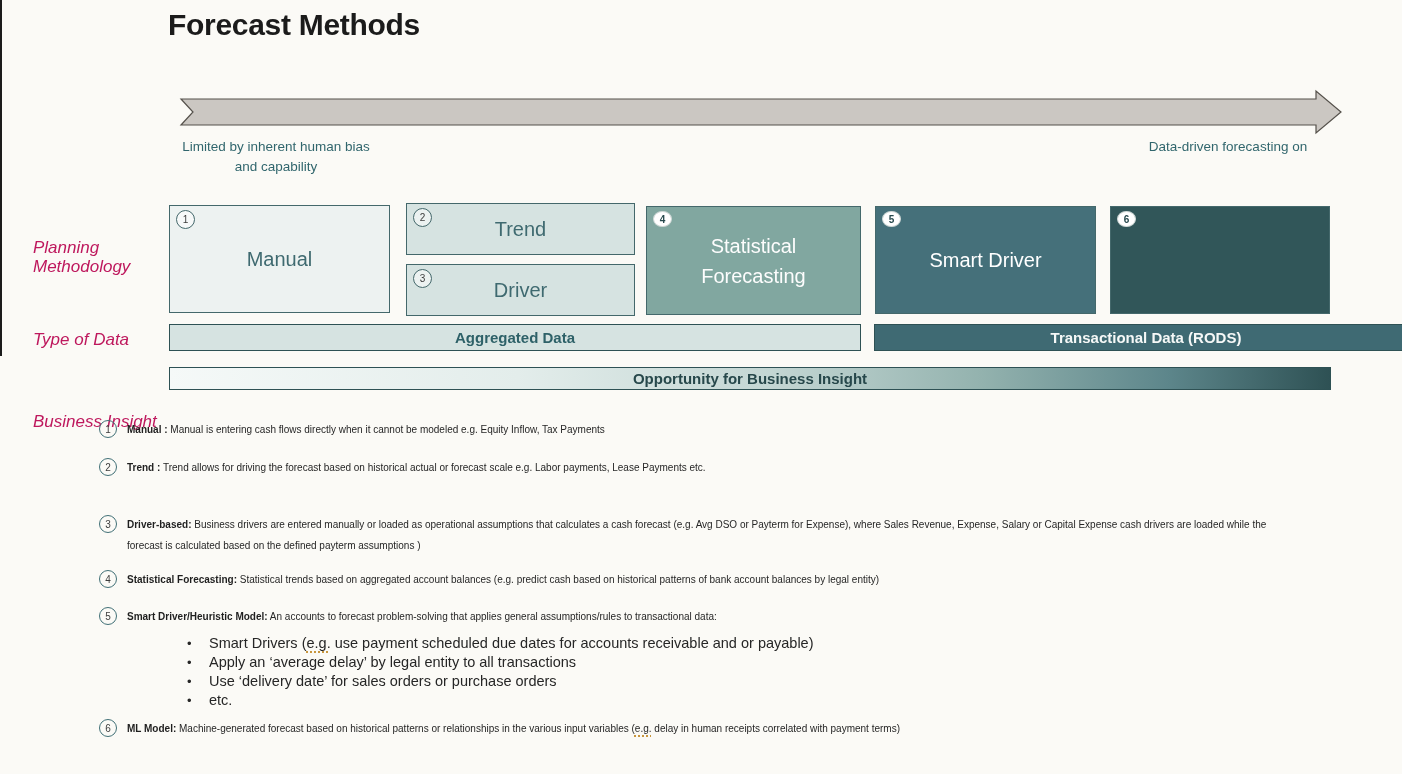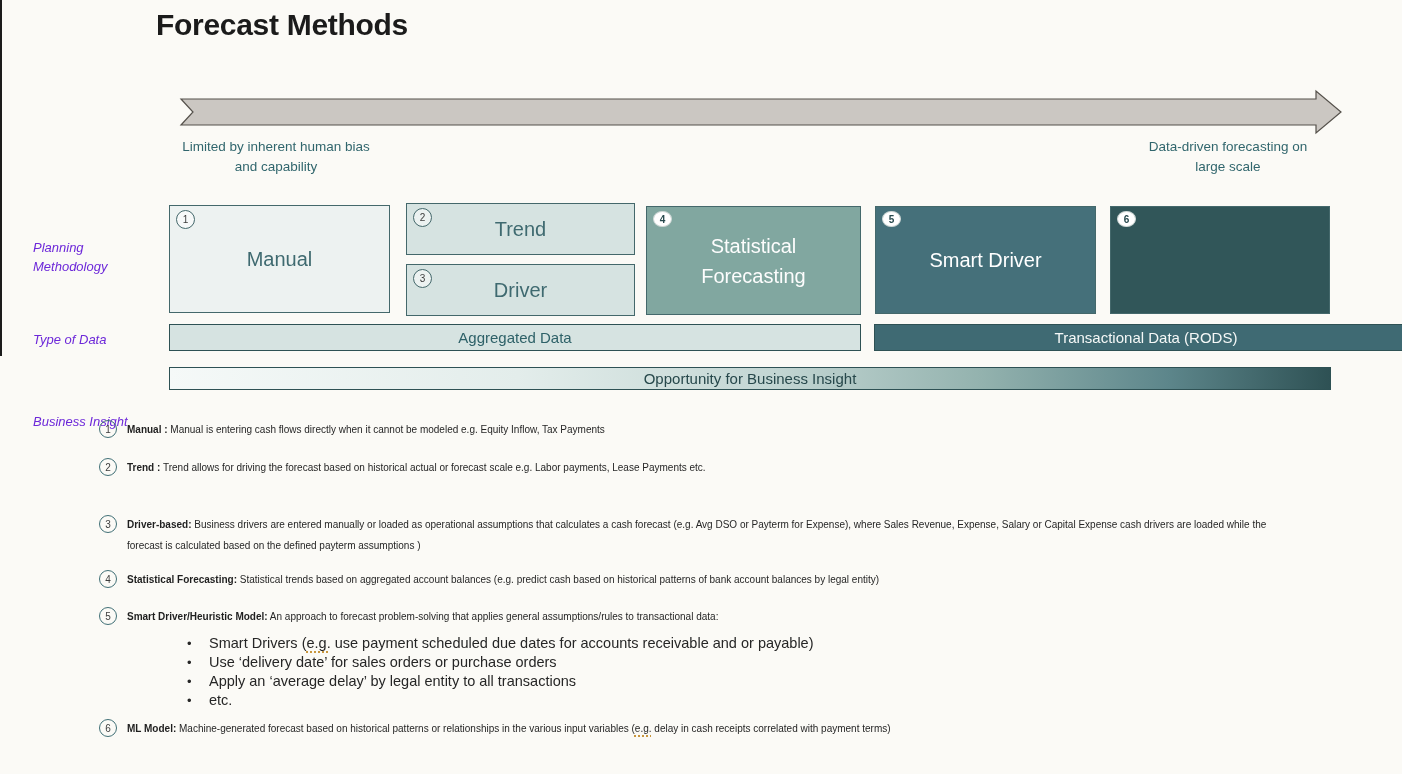--- a/index.html
+++ b/index.html
@@ -3,35 +3,35 @@
 <meta charset="utf-8">
 <style>
   html,body { margin:0; padding:0; background:#e8e8e8; }
   .slide {
     position:relative; width:1402px; height:774px; overflow:hidden;
     background:#fbfaf6; font-family:"Liberation Sans", sans-serif;
     color:#262626;
   }
   .left-edge { position:absolute; left:0; top:0; width:2px; height:356px; background:#1b1b1b; }
 
-  .title { position:absolute; left:156px; top:8px; margin:0;
+  .title { position:absolute; left:168px; top:8px; margin:0;
     font-size:30px; font-weight:700; color:#1b1b1b; letter-spacing:-0.3px; }
 
   .maturity-label { position:absolute; left:402px; top:75px; width:600px;
     text-align:center; font-size:15px; font-weight:700; color:#2b2b2b; }
 
   .arrow-svg { position:absolute; left:178px; top:88px; }
 
   .caption { position:absolute; top:137px; width:250px; text-align:center;
     font-size:13.5px; font-weight:400; color:#31666d; line-height:20px; }
   .caption.left  { left:151px; }
   .caption.right { left:1103px; }
 
-  .row-label { position:absolute; left:33px; font-style:italic; font-size:13px;
-    color:#6d28d9; line-height:19px; }
+  .row-label { position:absolute; left:33px; font-style:italic; font-size:17px;
+    color:#be185d; line-height:19px; }
   .row-label.planning { top:238px; }
   .row-label.type     { top:330px; }
   .row-label.insight  { top:370px;margin-top:42px; }
 
   .box { position:absolute; box-sizing:border-box; border:1px solid #44686b;
     display:flex; align-items:center; justify-content:center; text-align:center; }
   .box .lbl { font-size:20px; }
   .box1 { left:169px; top:205px; width:221px; height:108px; background:#edf2f1; color:#3f6a70; }
   .box2 { left:406px; top:203px; width:229px; height:52px;  background:#d6e3e1; color:#3f6a70; }
   .box3 { left:406px; top:264px; width:229px; height:52px;  background:#d6e3e1; color:#3f6a70; }
@@ -44,21 +44,21 @@
   .badge { position:absolute; left:6px; top:4px; box-sizing:border-box;
     display:flex; align-items:center; justify-content:center;
     font-size:10px; border-radius:50%; }
   .badge.outline { width:19px; height:19px; border:1px solid #44686b;
     background:rgba(255,255,255,.55); color:#3c3c3c; }
   .badge.solid { width:19px; height:16px; background:#ffffff;
     border:1px solid #cfd8d6; color:#26484c; font-weight:600; }
 
   .bar { position:absolute; box-sizing:border-box; border:1px solid #2e5154;
     display:flex; align-items:center; justify-content:center;
-    font-size:15px; font-weight:400; }
+    font-size:15px; font-weight:700; }
   .bar.aggregated { left:169px; top:324px; width:692px; height:27px;
     background:#d6e3e1; color:#2e6168; }
   .bar.transactional { left:874px; top:324px; width:544px; height:27px;
     background:#3f6a73; color:#f5f8f7; }
   .bar.opportunity { left:169px; top:367px; width:1162px; height:23px;
     background:linear-gradient(90deg,#f5f9f8 0%, #e3edeb 30%, #c3d6d3 52%, #93b2ae 70%, #5d868b 86%, #2e5154 100%);
     color:#27484b;text-align:right; }
 
   .desc { position:absolute; left:99px; display:flex; gap:10px; align-items:flex-start; }
   .circ { flex:0 0 auto; box-sizing:border-box; width:18px; height:18px; margin-top:1px;
@@ -91,21 +91,20 @@
   <svg class="arrow-svg" width="1170" height="50" viewBox="0 0 1170 50">
     <polygon points="3,11 1138,11 1138,3 1163,24 1138,45 1138,37 3,37 15,24" fill="#cbc7c2" stroke="#55514b" stroke-width="1.2"></polygon>
   </svg>
 
   <div class="caption left">
     <div>Limited by inherent human bias</div>
     <div>and capability</div>
   </div>
   <div class="caption right">
     <div>Data-driven forecasting on</div>
-    <div>large scale</div>
   </div>
 
   <div class="row-label planning">
     <div>Planning</div>
     <div>Methodology</div>
   </div>
   <div class="row-label type">Type of Data</div>
   <div class="row-label insight">Business Insight</div>
 
   <div class="box box1">
@@ -152,28 +151,28 @@
   </div>
 
   <div class="desc d4">
     <span class="circ">4</span>
     <p><b>Statistical Forecasting:</b><span> Statistical trends based on aggregated account balances (e.g. predict cash based on historical patterns of bank account balances by legal entity)</span></p>
   </div>
 
   <div class="desc d5">
     <span class="circ">5</span>
     <div>
-      <p><b>Smart Driver/Heuristic Model:</b><span> An approach to forecast problem-solving that applies general assumptions/rules to transactional data:</span></p>
+      <p><b>Smart Driver/Heuristic Model:</b><span> An accounts to forecast problem-solving that applies general assumptions/rules to transactional data:</span></p>
       <ul class="bullets">
         <li><span>Smart Drivers (</span><span class="sq">e.g.</span><span> use payment scheduled due dates for accounts receivable and or payable)</span></li>
+        <li><span>Apply an ‘average delay’ by legal entity to all transactions</span></li>
         <li><span>Use ‘delivery date’ for sales orders or purchase orders</span></li>
-        <li><span>Apply an ‘average delay’ by legal entity to all transactions</span></li>
         <li><span>etc.</span></li>
       </ul>
     </div>
   </div>
 
   <div class="desc d6">
     <span class="circ">6</span>
-    <p><b>ML Model:</b><span> Machine-generated forecast based on historical patterns or relationships in the various input variables (</span><span class="sq">e.g.</span><span> delay in cash receipts correlated with payment terms)</span></p>
+    <p><b>ML Model:</b><span> Machine-generated forecast based on historical patterns or relationships in the various input variables (</span><span class="sq">e.g.</span><span> delay in human receipts correlated with payment terms)</span></p>
   </div>
 
 </div>
 
 </body></html>

